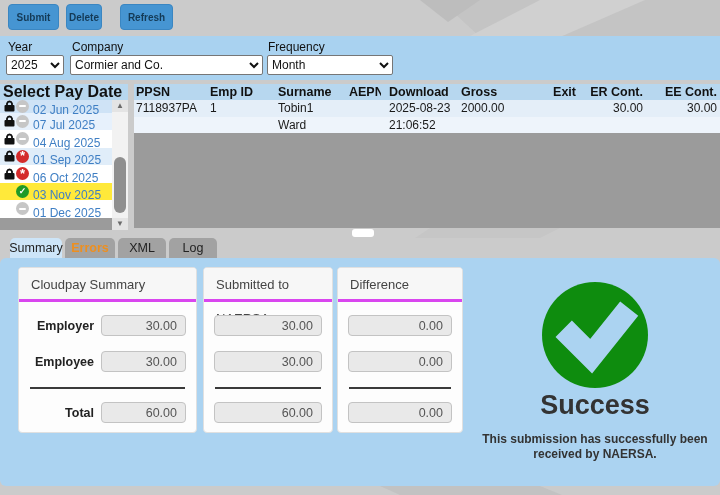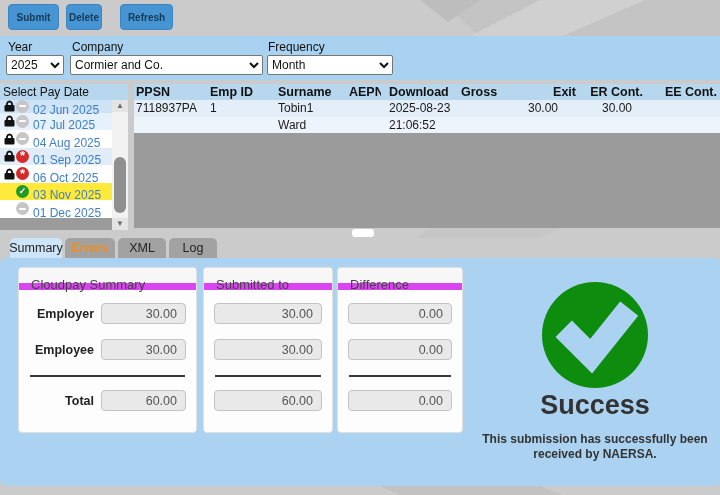--- a/index.html
+++ b/index.html
@@ -20,21 +20,21 @@
 
   
   .filterbar { left:0; top:36px; width:720px; height:44px; background:#a9d2f0; }
   .flabel { position:absolute; top:4px; font-size:12px; color:#111; }
   .fsel { position:absolute; top:19px; height:20px; font-size:12px; color:#111;
           background:#fff; border:1px solid #767676; border-radius:2px;
           font-family:"Liberation Sans", sans-serif; }
 
   
   .grid-left { left:0; top:84px; width:128px; height:146px; background:#fff; }
-  .list-hd { height:16px; background:#b7d7ef; font-size:12px; font-weight:400; color:#111;
+  .list-hd { height:16px; background:#b7d7ef; font-size:16px; font-weight:700; color:#111;
              padding-left:3px; line-height:16px; white-space:nowrap; }
   .daterows { position:absolute; left:0; top:16px; width:112px; height:118px; overflow:hidden; }
   .drow { display:flex; align-items:center; height:17.5px; font-size:12px; color:#3f7fc4; cursor:pointer; }
   .drow .dtext { margin-left:4px; white-space:nowrap;margin-top:8px; }
   .icon-slot { width:16px; display:flex; justify-content:center; }
   .lock { width:11px; height:12px; margin-left:2px; }
   .circ { width:13px; height:13px; border-radius:50%; color:#fff; display:flex;
           align-items:center; justify-content:center; flex:0 0 13px; }
   .c-minus { background:#c6c6c6; } .c-minus b{ width:7px; height:2px; background:#fff; border-radius:1px;}
   .c-err { background:#d42a2a; font-size:13px; font-weight:900; line-height:20px; }
@@ -68,21 +68,21 @@
   .tab { height:20px; background:#a2a2a2; border-radius:5px 5px 0 0; font-size:12.5px; color:#222;
          display:flex; align-items:center; justify-content:center; cursor:pointer; }
   .tab.active { background:#cde5f8; color:#222; }
   .t-summary{width:52px;} .t-errors{width:50px; color:#ee8f1f; font-weight:700;}
   .t-xml{width:48px;} .t-log{width:48px;}
 
   
   .panel { left:0px; top:258px; width:720px; height:228px; background:#abd3f1; border-radius:6px; }
   .card { position:absolute; top:9px; height:166px; background:#fdfdfd; border:1px solid #e0e0e0;
           border-radius:4px; overflow:hidden; }
-  .card-hd { height:22px; background:#f7f7f7; border-bottom:7px solid #d946ef; font-size:13px;
+  .card-hd { height:34px; background:#f7f7f7; border-bottom:3px solid #d946ef; font-size:13px;
              color:#444; line-height:34px; padding-left:12px; }
   .card-bd { padding:13px 10px 0 10px; }
   .vrow { display:flex; align-items:center; margin-bottom:15px; }
   .vlabel { width:72px; text-align:right; font-size:12.5px; font-weight:700; color:#222; padding-right:7px; }
   .vbox { flex:1; height:21px; background:#e9e9e9; border:1px solid #c3c3c3; border-radius:4px;
           font-size:12.5px; color:#555; text-align:right; padding-right:8px; line-height:20px; }
   .sumline { border:none; border-top:2px solid #3a3a3a; margin:0 1px 13px 1px; }
   #card-1 { left:18px;  width:179px; }
   #card-2 { left:203px; width:130px; }
   #card-3 { left:337px; width:126px; }
@@ -229,20 +229,21 @@
       <span class="gc c-er">ER Cont.</span>
       <span class="gc c-ee">EE Cont.</span>
     </div>
     <div>
       <div class="gl gl1">
         <span class="gc c-ppsn">7118937PA</span>
         <span class="gc c-emp">1</span>
         <span class="gc c-sur">Tobin1</span>
         <span class="gc c-aepn"></span>
         <span class="gc c-dl">2025-08-23</span>
+        <span class="gc c-gross">2000.00</span>
         <span class="gc c-exit"></span>
         <span class="gc c-er">30.00</span>
         <span class="gc c-ee">30.00</span>
       </div>
       <div class="gl gl2">
         <span class="gc c-ppsn"></span>
         <span class="gc c-emp"></span>
         <span class="gc c-sur">Ward</span>
         <span class="gc c-aepn"></span>
         <span class="gc c-dl">21:06:52</span>

